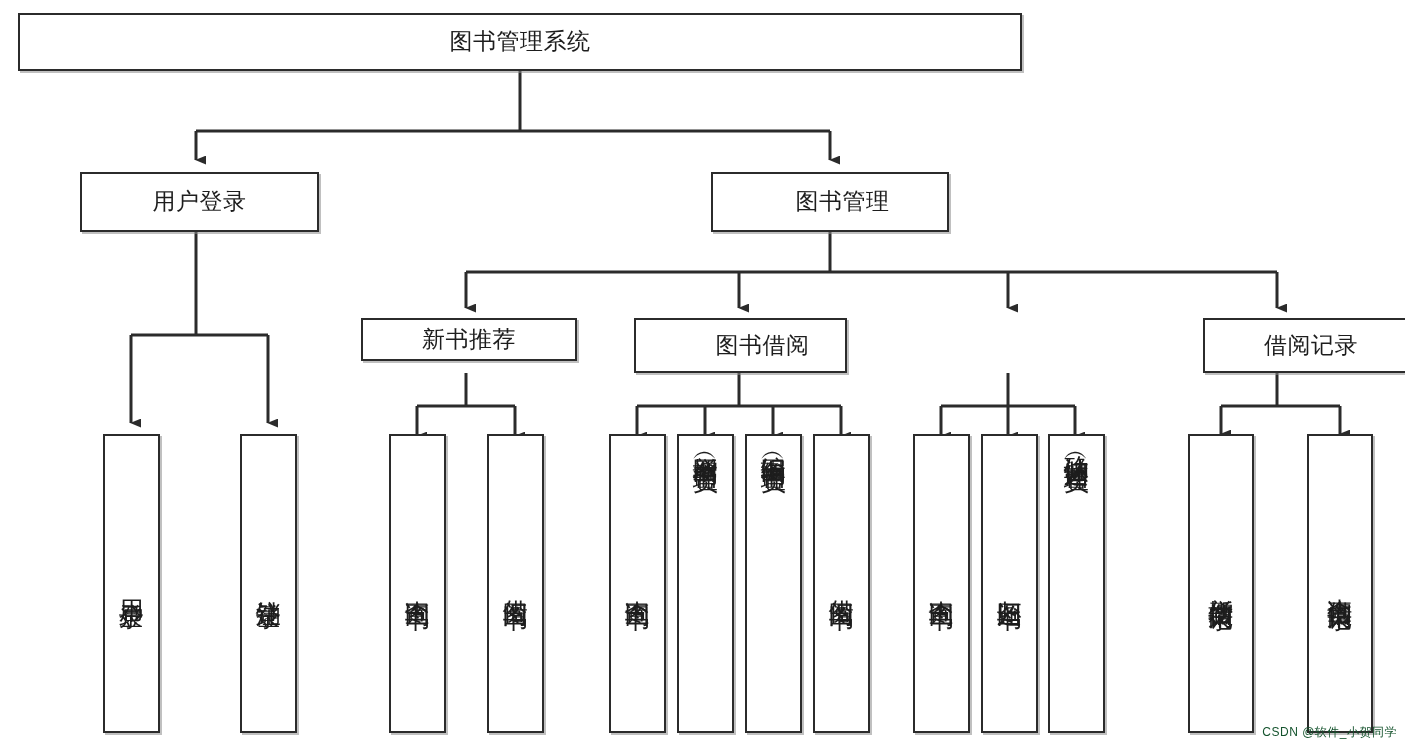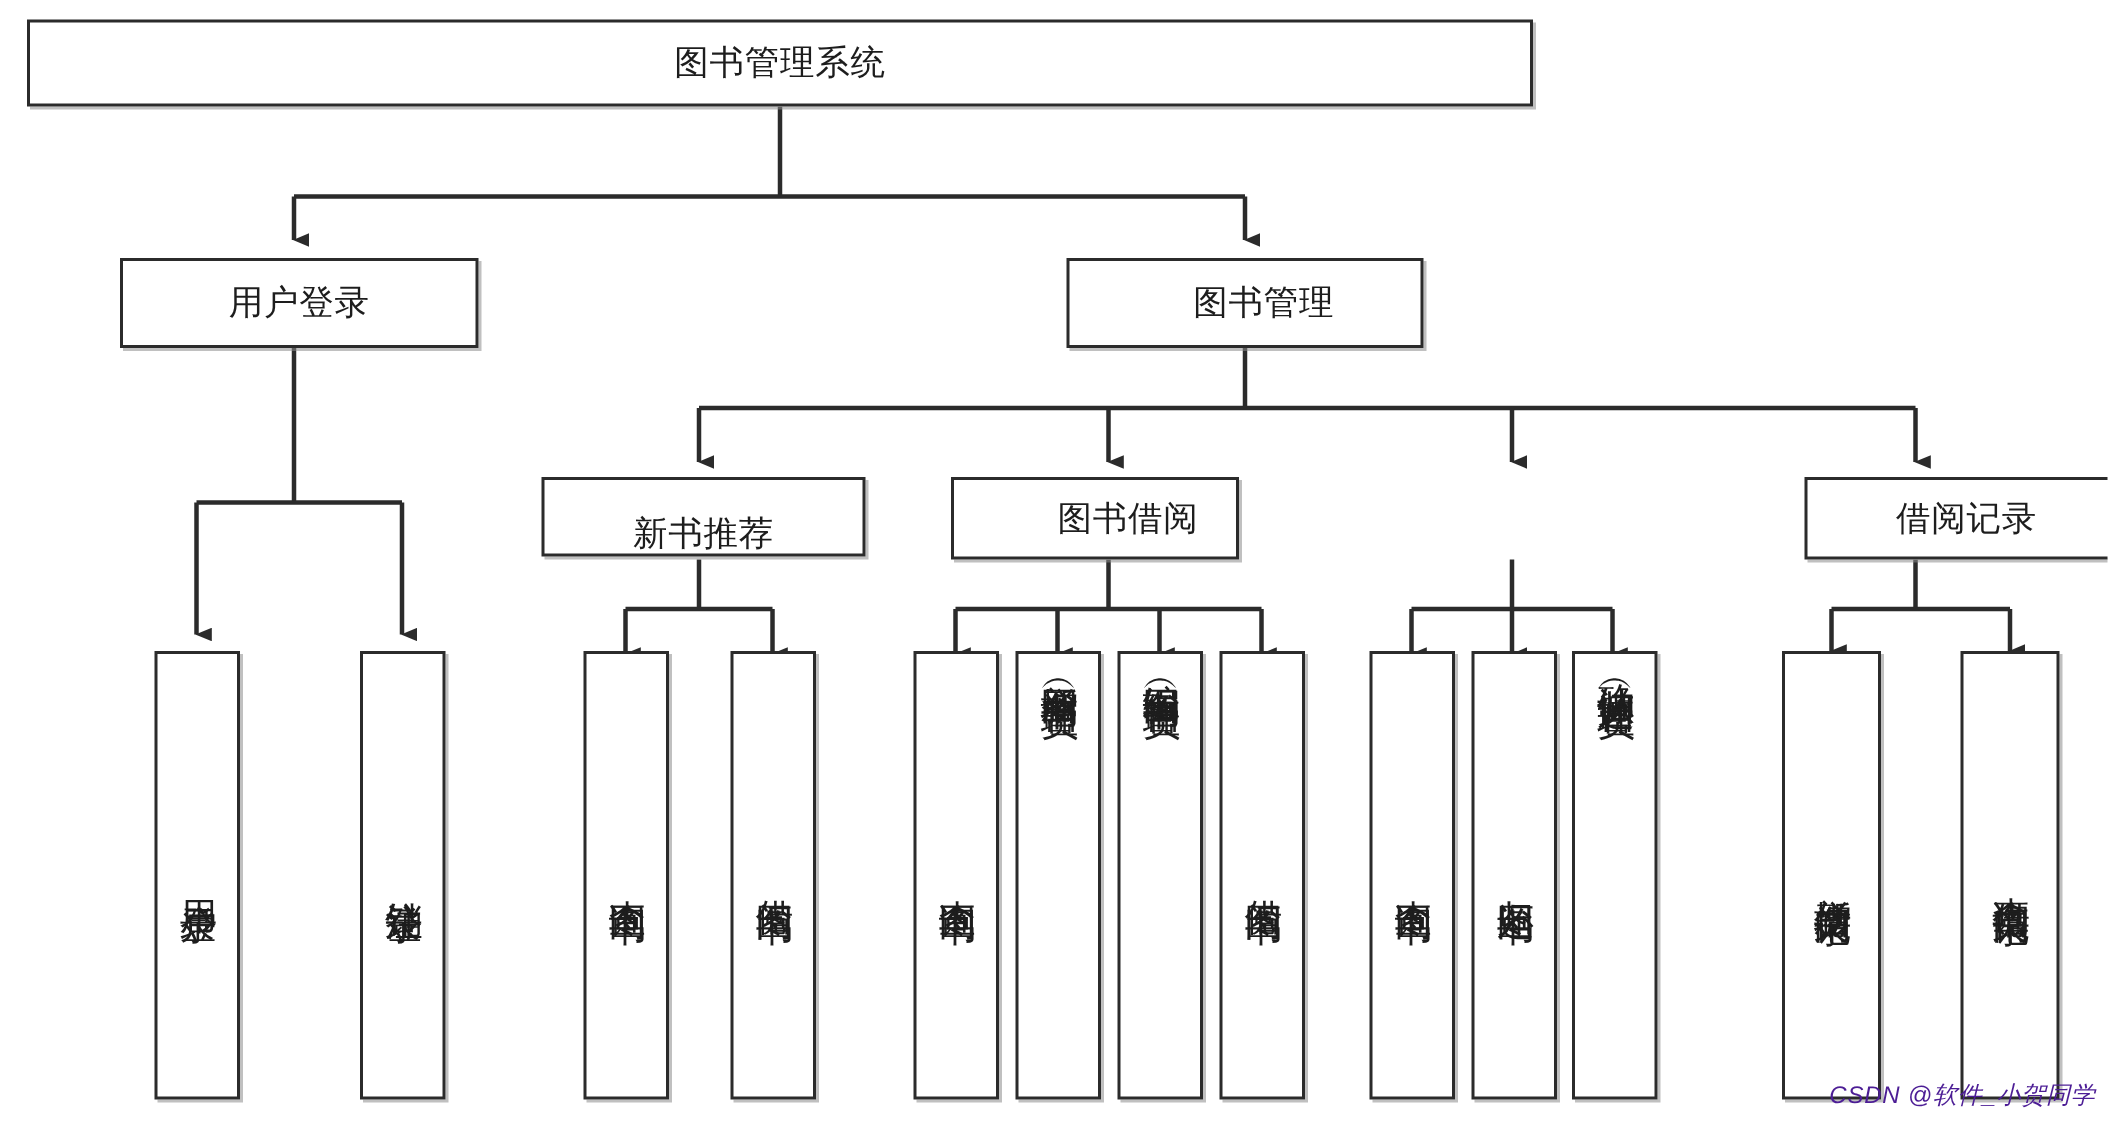--- a/index.html
+++ b/index.html
@@ -58,26 +58,25 @@
     letter-spacing: 2px;
     white-space: nowrap;
   }
   .node-box.leaf.center-text {
     align-items: center;
   }
   #watermark {
     position: absolute;
     right: 8px;
     bottom: 6px;
-    font-size: 16px;
-    color: #4c1d95;
+    font-size: 12px;
+    color: #14532d;
     letter-spacing: 0.5px;
     white-space: nowrap;
     user-select: none;
-    font-style: italic;
   }
 </style>
 </head>
 <body>
 
 <div id="diagram-root">
 
   <svg class="layer" viewBox="0 0 1405 747">
     <defs>
       <marker id="arrowhead" markerWidth="9" markerHeight="11" refX="4.5" refY="10.2" orient="auto" markerUnits="userSpaceOnUse">
@@ -135,24 +134,24 @@
     <span class="node-label">图书管理系统</span>
   </div>
 
   <div class="node-box" style="left:80px; top:172px; width:239px; height:60px;">
     <span class="node-label">用户登录</span>
   </div>
   <div class="node-box" style="left:711px; top:172px; width:238px; height:60px;padding-left:25px;">
     <span class="node-label">图书管理</span>
   </div>
 
-  <div class="node-box" style="left:361px; top:318px; width:216px; height:53px;align-items:flex-end;">
+  <div class="node-box" style="left:361px; top:318px; width:216px; height:43px;">
     <span class="node-label">新书推荐</span>
   </div>
-  <div class="node-box" style="left:634px; top:318px; width:192px; height:55px;padding-left:44px;">
+  <div class="node-box" style="left:634px; top:318px; width:213px; height:55px;padding-left:44px;">
     <span class="node-label">图书借阅</span>
   </div>
   <div class="node-box" style="left:1171px; top:318px; width:216px; height:55px;margin-left:32px;">
     <span class="node-label">借阅记录</span>
   </div>
 
   <div class="node-box leaf center-text" style="left:103px; top:434px; width:57px; height:299px;">
     <span class="node-label">用户登录</span>
   </div>
   <div class="node-box leaf center-text" style="left:240px; top:434px; width:57px; height:299px;">

